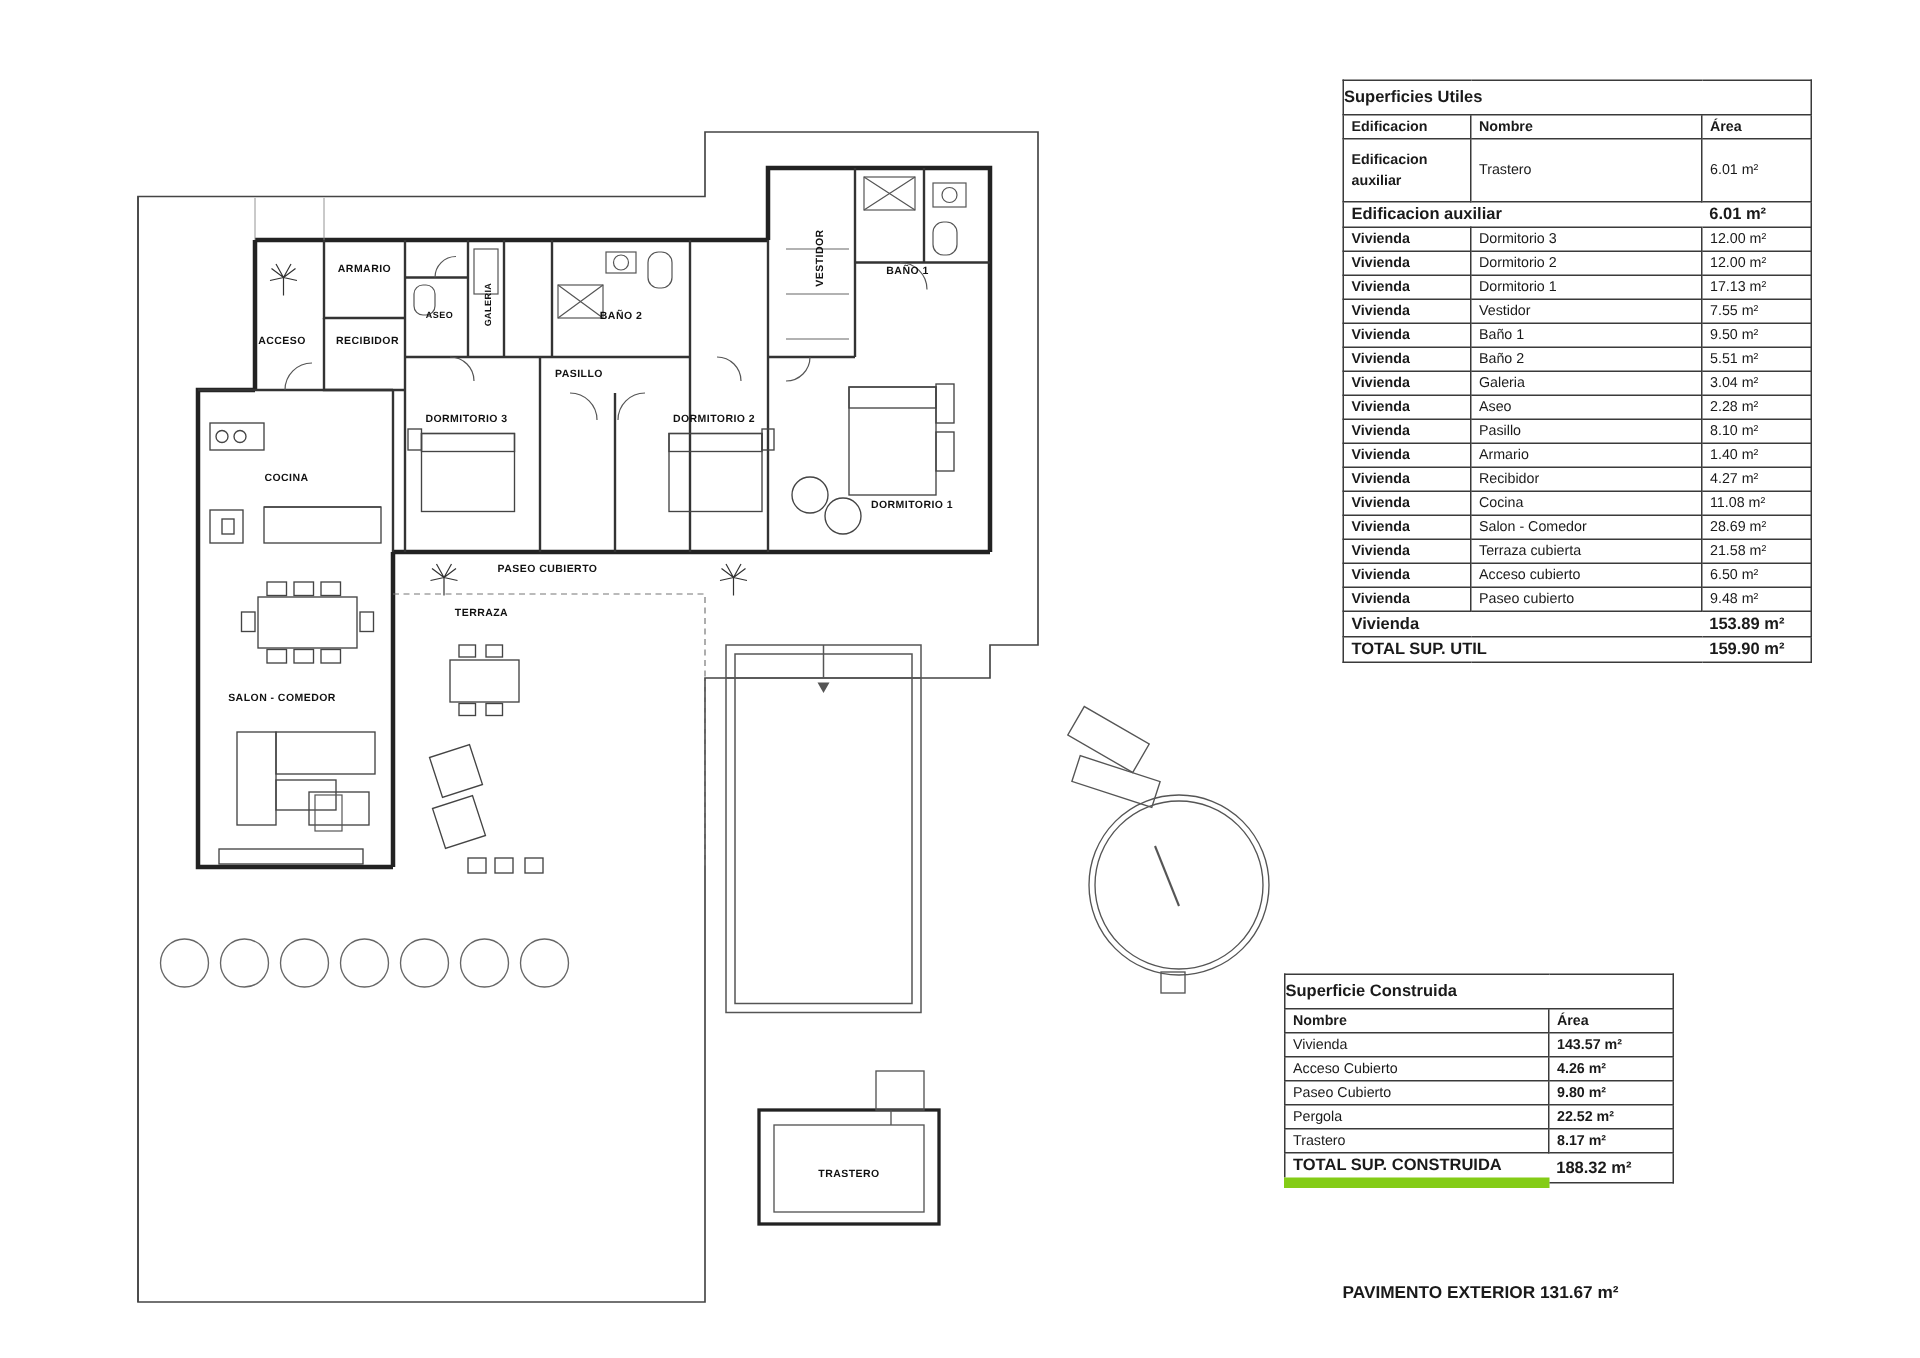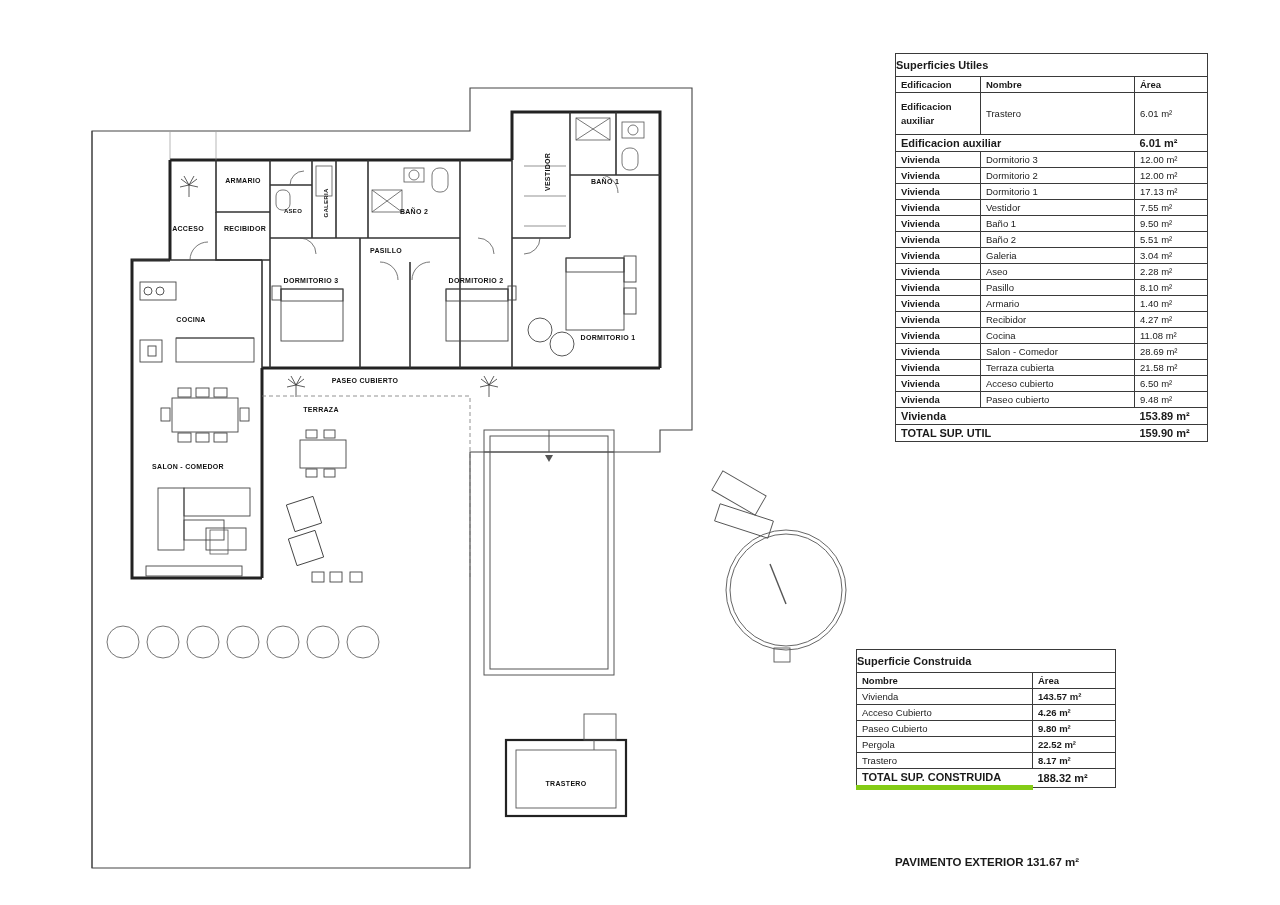--- a/index.html
+++ b/index.html
@@ -410,21 +410,21 @@
       </tr>
       <tr>
         <td>Pergola</td>
         <td style="font-weight:bold">22.52 m²</td>
       </tr>
       <tr>
         <td>Trastero</td>
         <td style="font-weight:bold">8.17 m²</td>
       </tr>
       <tr class="sumrow">
-        <td class="first" style="border-bottom:5px solid #84cc16">TOTAL SUP. CONSTRUIDA</td>
+        <td class="first" style="border-bottom:7px solid #84cc16">TOTAL SUP. CONSTRUIDA</td>
         <td class="last" style="border-bottom:1px solid #3a3a3a">188.32 m²</td>
       </tr>
     </tbody>
       </table>
   </div>
 
   <div class="pav" style="left:895px;top:856px;">PAVIMENTO EXTERIOR 131.67 m²</div>
 
 </div>
 

